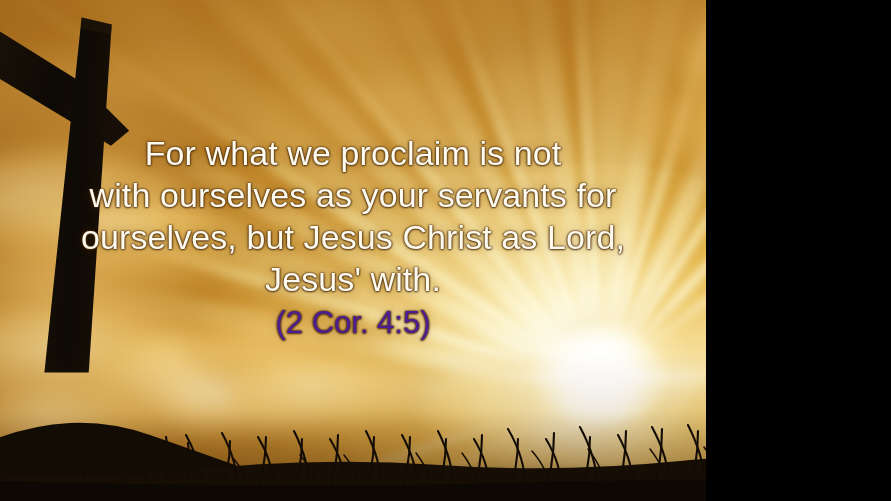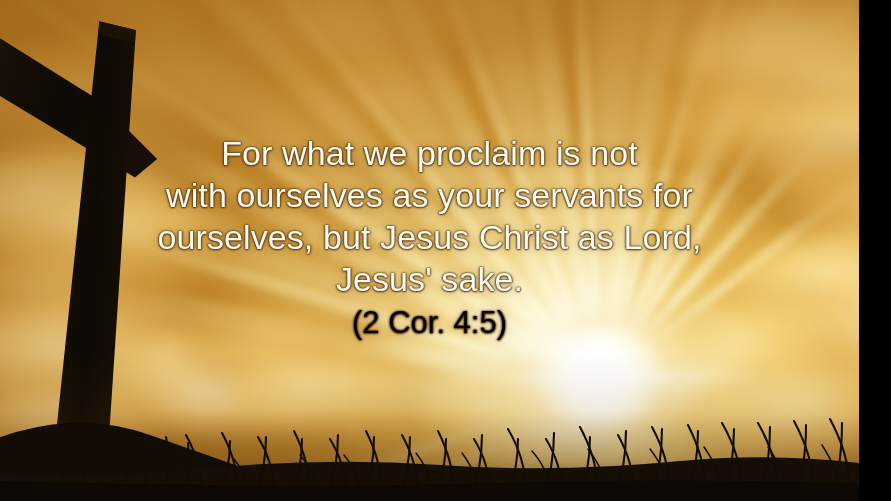--- a/index.html
+++ b/index.html
@@ -7,21 +7,21 @@
     margin: 0;
     padding: 0;
     background: #000;
   }
   body {
     font-family: "Liberation Sans", sans-serif;
   }
 
   #stage {
     position: relative;
-    width: 859px;
+    width: 706px;
     height: 501px;
     overflow: hidden;
     background: #c89130;
   }
 
   
   .sky-base {
     position: absolute;
     inset: 0;
     background:
@@ -203,21 +203,21 @@
       1px 0 2px rgba(70,40,8,0.55),
       -1px 0 2px rgba(70,40,8,0.55),
       0 0 10px rgba(120,72,16,0.40);
     white-space: nowrap;
   }
   .verse-ref {
     font-family: "Liberation Sans", sans-serif;
     font-size: 31px;
     line-height: 42px;
     font-weight: 400;
-    color: #000000;
+    color: #4c1d95;
     margin-top: 2px;
     text-shadow:
       0 0 2px rgba(90,52,12,0.85),
       0 1px 2px rgba(70,40,8,0.75),
       1px 0 2px rgba(70,40,8,0.55),
       -1px 0 2px rgba(70,40,8,0.55),
       0 0 10px rgba(120,72,16,0.40);
     white-space: nowrap;
   }
 </style>
@@ -379,17 +379,17 @@
       <path d="M838,120 C842,104 836,86 822,64" stroke-width="1.5"></path>
     </g>
 
     <path fill="#0d0803" d="M0,120 L891,120 L891,104 Q700,96 500,102 Q300,108 0,100 Z"></path>
   </svg>
 
   <div class="verse-block">
     <div class="verse-line">For what we proclaim is not</div>
     <div class="verse-line">with ourselves as your servants for</div>
     <div class="verse-line">ourselves, but Jesus Christ as Lord,</div>
-    <div class="verse-line">Jesus' sake.</div>
+    <div class="verse-line">Jesus' with.</div>
     <div class="verse-ref">(2 Cor. 4:5)</div>
   </div>
 
 </div>
 
 </body></html>

